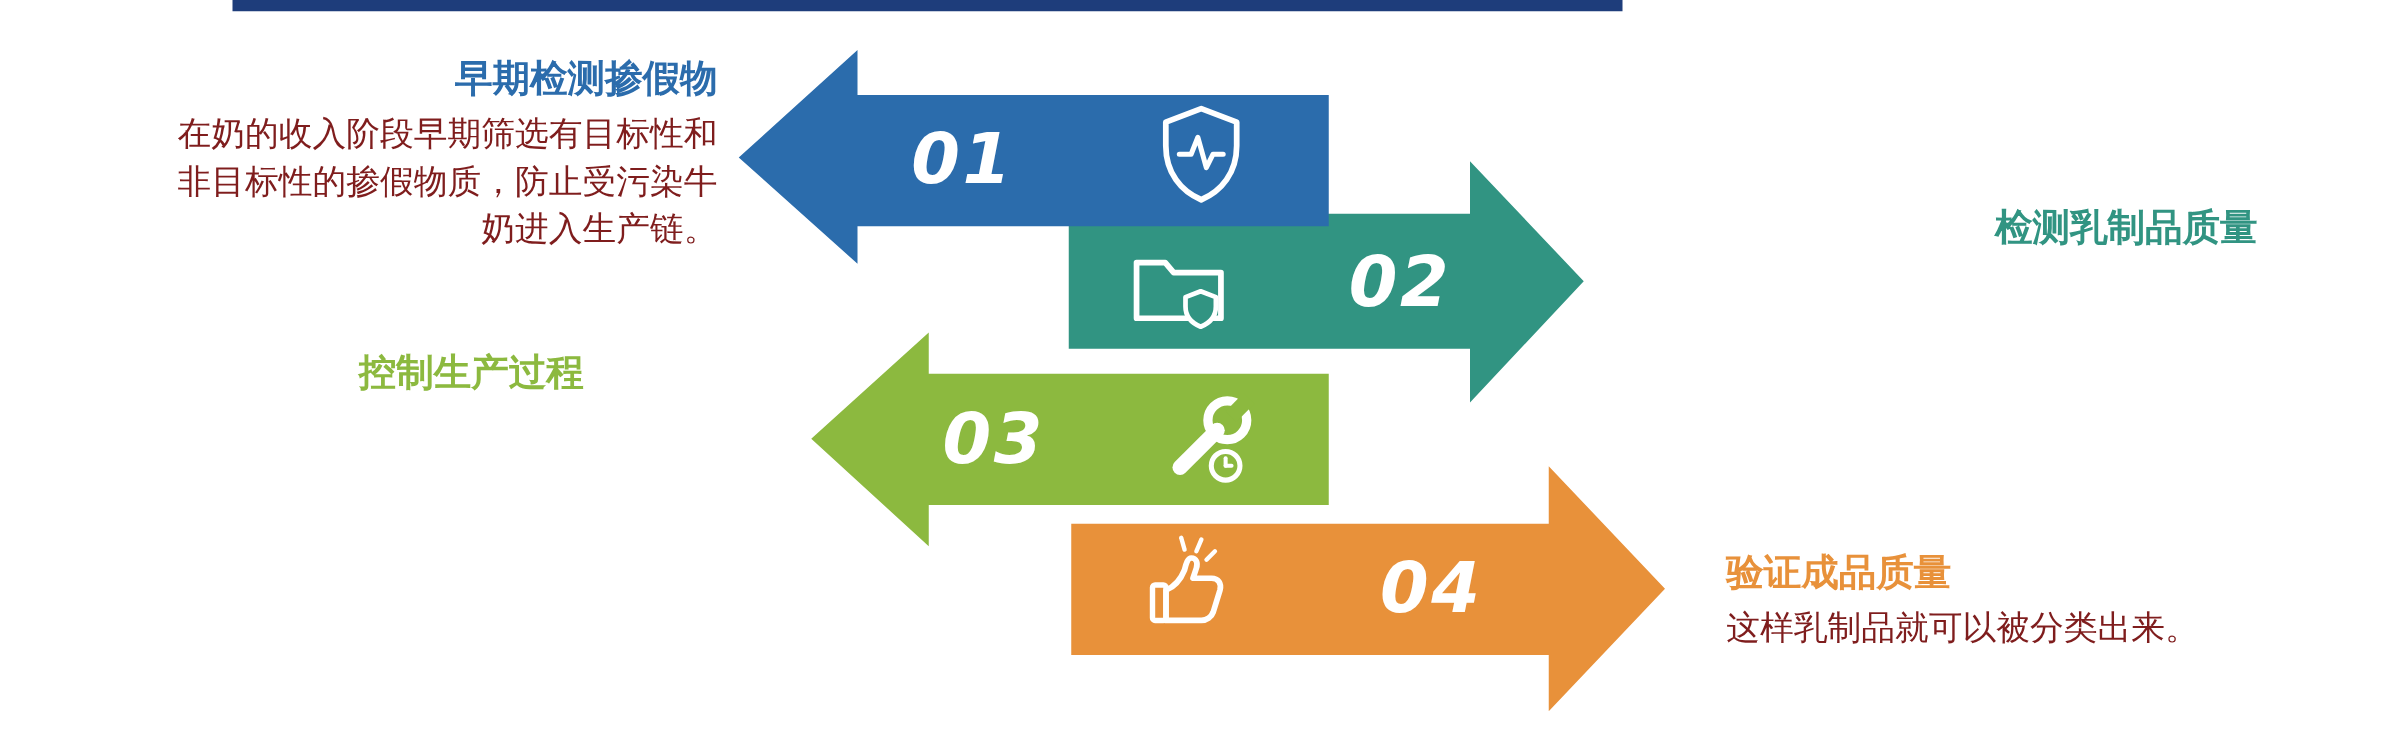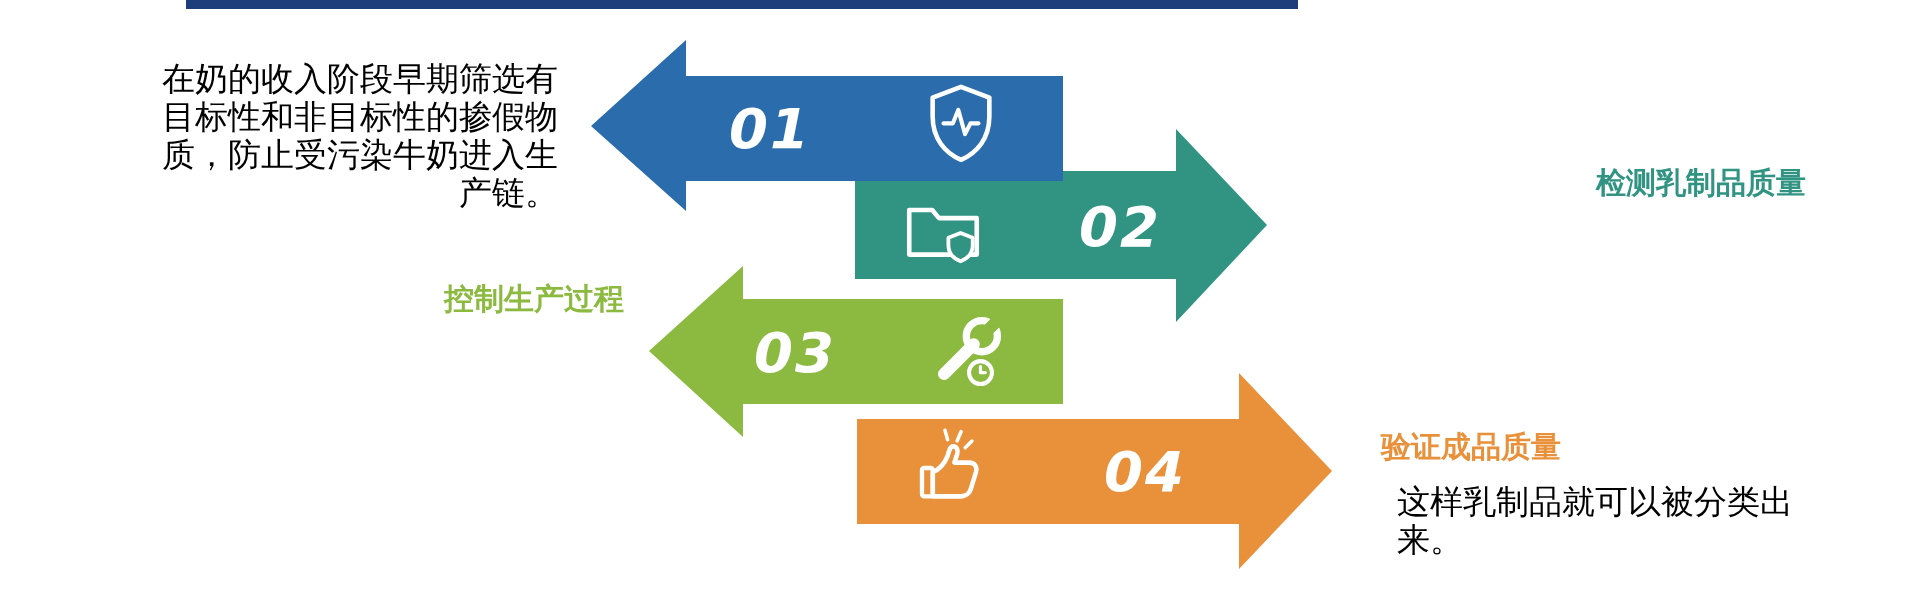--- a/index.html
+++ b/index.html
@@ -23,26 +23,26 @@
     font-style: italic;
     font-weight: bold;
     font-size: 56px;
     fill: #ffffff;
     letter-spacing: 2px;
   }
   .icon-stroke { stroke: #ffffff; fill: none; stroke-linecap: round; stroke-linejoin: round; }
 
   .text-block { position: absolute; }
   .text-block h3 { margin: 0 0 4px 0; font-size: 30px; line-height: 40px; font-weight: bold; }
-  .text-block p { margin: 16px; font-size: 33px; line-height: 38px; color: #000000; }
+  .text-block p { margin: 0; font-size: 27px; line-height: 38px; color: #7f1d1d; }
 
   #block-1 { left: 126px;  top: 44px;  width: 448px; text-align: right; }
   #block-2 { left: 1298px; top: 163px; width: 508px; text-align: right; }
-  #block-3 { left: 130px;  top: 279px; width: 494px; text-align: right; }
-  #block-4 { left: 1381px; top: 427px; width: 470px; text-align: left; }
+  #block-3 { left: 130px;  top: 279px; width: 494px; text-align: center; }
+  #block-4 { left: 1381px; top: 439px; width: 470px; text-align: left; }
 
   #block-1 h3 { color: #2b6cac; }
   #block-2 h3 { color: #319482; }
   #block-3 h3 { color: #8cb93f; }
   #block-4 h3 { color: #e8913a; }
 </style>
 </head>
 <body>
 
 <div id="canvas">
@@ -89,20 +89,21 @@
       <polygon points="591,126 686,40 686,76 1063,76 1063,181 686,181 686,211" fill="#2b6cac"></polygon>
       <g transform="translate(961,122) scale(1.35)">
         <path class="icon-stroke" stroke-width="3.4" d="M0,-26 L21,-18 L21,-4 C21,12 12,23 0,28 C-12,23 -21,12 -21,-4 L-21,-18 Z"></path>
         <polyline class="icon-stroke" stroke-width="3" points="-13,1 -6,1 -2,-9 3,9 7,1 13,1"></polyline>
       </g>
       <text class="step-num" x="770" y="128" text-anchor="middle" dominant-baseline="central">01</text>
     </g>
   </svg>
 
   <div class="text-block" id="block-1">
+    <h3>早期检测掺假物</h3>
     <p>在奶的收入阶段早期筛选有目标性和非目标性的掺假物质，防止受污染牛奶进入生产链。</p>
   </div>
 
   <div class="text-block" id="block-2">
     <h3>检测乳制品质量</h3>
   </div>
 
   <div class="text-block" id="block-3">
     <h3>控制生产过程</h3>
   </div>

